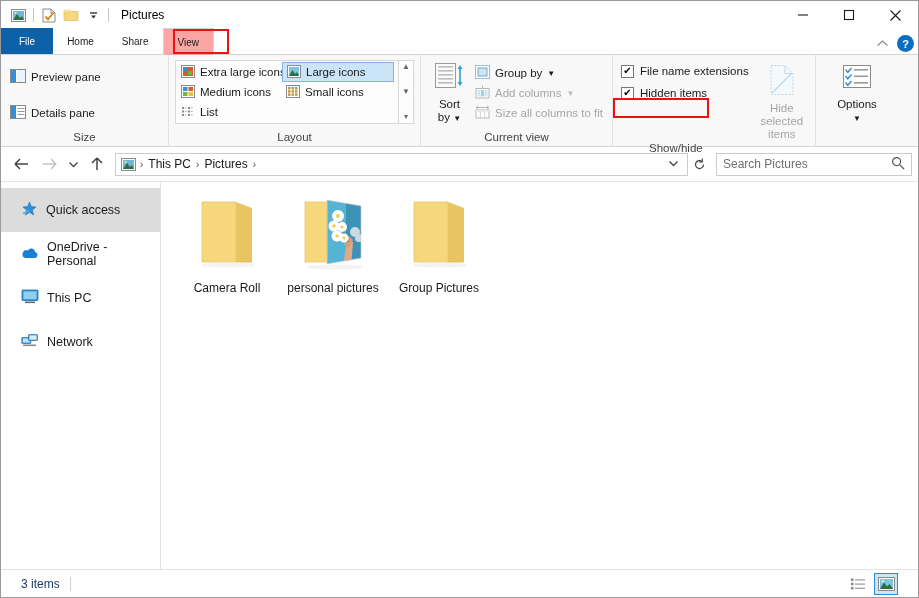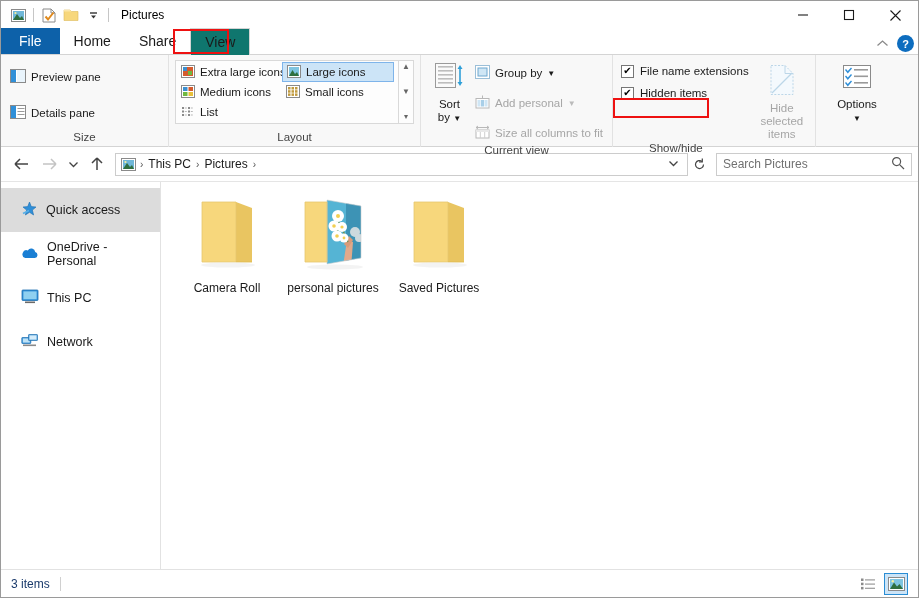--- a/index.html
+++ b/index.html
@@ -53,29 +53,29 @@
   .tabstrip {
     height: 26px; flex: 0 0 26px;
     display: flex; align-items: flex-end;
     background: #ffffff;
     position: relative;
     border-bottom: 1px solid #d4d4d4;
   }
   .tab {
     height: 26px; padding: 0 14px;
     display: flex; align-items: center;
-    font-size: 14px; color: #1a1a1a;
+    font-size: 10px; color: #1a1a1a;
     position: relative;
   }
   .tab.file {
     background: #0d61a9; color: #ffffff; font-weight: normal;
     padding: 0 18px;
   }
   .tab.active {
-    background: #0f766e;
+    background: #fca5a5;
     border-left: 1px solid #d4d4d4;
     border-right: 1px solid #d4d4d4;
     border-top: 1px solid #d4d4d4;
     margin-bottom: -1px; height: 27px;
   }
   .tabstrip-right {
     position: absolute; right: 4px; bottom: 2px;
     display: flex; align-items: center; gap: 8px;
   }
   .help-circle {
@@ -215,21 +215,21 @@
   .fileitem .label {
     font-size: 12px; color: #1a1a1a; text-align: right; margin-top: 6px;
     line-height: 14px;
   }
 
   
   .statusbar {
     height: 28px; flex: 0 0 28px;
     border-top: 1px solid #e2e2e2;
     display: flex; align-items: center;
-    background: #ffffff; padding: 0 10px;
+    background: #ffffff; padding: 0 20px;
     font-size: 12px; color: #1a3a6b;
   }
   .status-sep { width: 1px; height: 14px; background: #d0d0d0; margin: 0 10px; }
   .viewbtns { margin-left: auto; display: flex; align-items: center; gap: 4px; }
   .viewbtn {
     width: 24px; height: 22px; display: flex; align-items: center; justify-content: center;
   }
   .viewbtn.sel { background: #cce4f7; border: 1px solid #2a8dd4; }
 </style>
 </head>
@@ -438,42 +438,42 @@
                   <rect x="5" y="12" width="15" height="1.6"></rect>
                   <rect x="5" y="16" width="15" height="1.6"></rect>
                   <rect x="5" y="20" width="15" height="1.6"></rect>
                 </g>
               <path d="M27 3 L29.5 7 h-5 Z M27 24 L29.5 20 h-5 Z" fill="#2f9fd8"></path>
               <path d="M27 6 v15" stroke="#2f9fd8" stroke-width="1.6"></path>
             </svg>
           </span>
           <span>Sort<br>by <span style="font-size:8px;">▼</span></span>
         </div>
-        <div style="display:flex;flex-direction:column;gap:10px;padding-top:4px;">
+        <div style="display:flex;flex-direction:column;gap:0;padding-top:4px;">
           <div class="smallbtn">
             <span>
               <svg width="15" height="14" viewBox="0 0 15 14">
                   <rect x="0.5" y="0.5" width="14" height="13" fill="#fff" stroke="#9bbfd8"></rect>
                   <rect x="3" y="3" width="9" height="8" fill="#cfe6f5" stroke="#6fa8cf"></rect>
                 </svg>
             </span>
             <span>Group by</span>
             <span style="font-size:8px;">▼</span>
           </div>
           <div class="smallbtn disabled">
             <span>
               <svg width="15" height="14" viewBox="0 0 15 14">
                   <path d="M7.5 0.5 v3" stroke="#b8b8b8"></path>
                   <rect x="1" y="3.5" width="13" height="9.5" fill="#fff" stroke="#b8b8b8"></rect>
                   <rect x="2.5" y="5" width="3" height="6.5" fill="#cfe6f5"></rect>
                   <rect x="6" y="5" width="3" height="6.5" fill="#a9cfe8"></rect>
                   <rect x="9.5" y="5" width="3" height="6.5" fill="#cfe6f5"></rect>
                 </svg>
             </span>
-            <span>Add personal</span>
+            <span>Add columns</span>
             <span style="font-size:8px;color:#bbb;">▼</span>
           </div>
           <div class="smallbtn disabled">
             <span>
               <svg width="15" height="14" viewBox="0 0 15 14">
                   <path d="M1 2.5 h13 M1 2.5 l2 -1.5 M1 2.5 l2 1.5 M14 2.5 l-2 -1.5 M14 2.5 l-2 1.5" stroke="#b8b8b8" fill="none"></path>
                   <rect x="1" y="5" width="13" height="8" fill="#fff" stroke="#b8b8b8"></rect>
                   <path d="M5.3 5 v8 M9.7 5 v8" stroke="#cfcfcf"></path>
                   <rect x="1" y="5" width="13" height="2" fill="#e8e8e8"></rect>
                 </svg>
@@ -712,21 +712,21 @@
       <div class="fileitem">
         <span>
           <svg width="78" height="76" viewBox="0 0 78 76">
             <path d="M14 6 h34 v60 h-34 Z" fill="#f7d77c"></path>
             <path d="M48 6 L64 12 v54 L48 66 Z" fill="#e9c561"></path>
             <path d="M14 6 h34 v60 h-34 Z" fill="none" stroke="#e6c76e" stroke-width="0.8"></path>
             <path d="M48 66 L64 66" stroke="#ddb94f" stroke-width="0.8"></path>
             <ellipse cx="40" cy="69" rx="27" ry="2.6" fill="#e8e8e8" opacity="0.5"></ellipse>
           </svg>
         </span>
-        <span class="label">Saved Pictures</span>
+        <span class="label">Group Pictures</span>
       </div>
 
     </div>
   </div>
 
   <div class="statusbar">
     <span>3 items</span>
     <span class="status-sep"></span>
     <span class="viewbtns">
       <span class="viewbtn">

